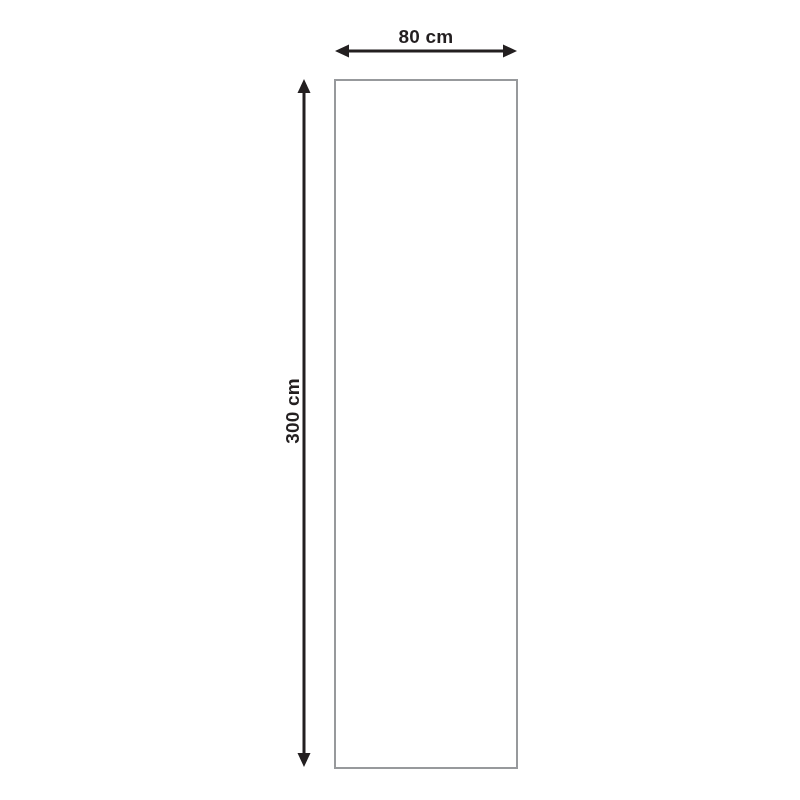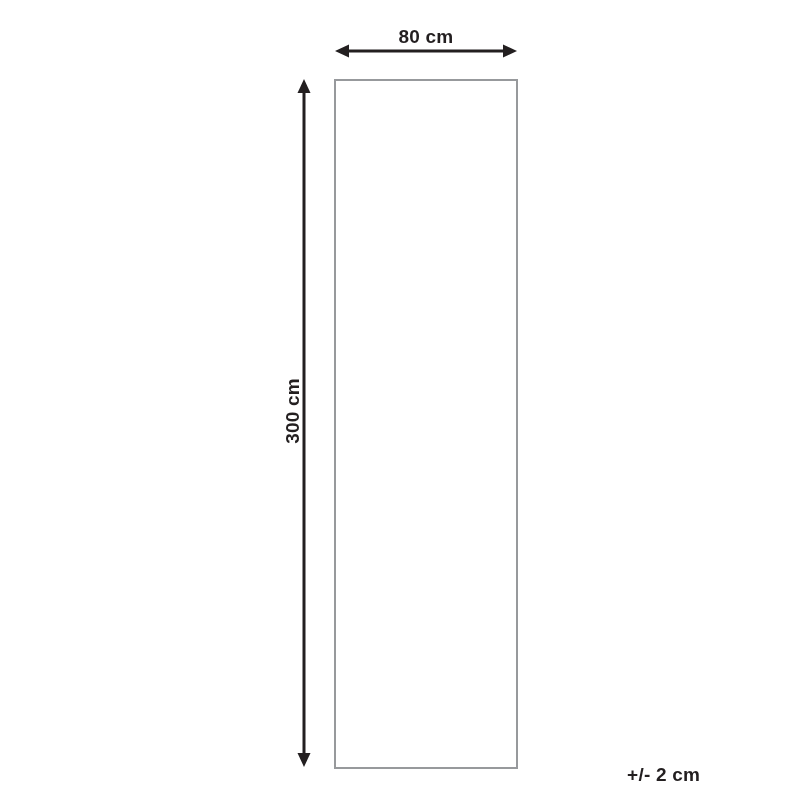--- a/index.html
+++ b/index.html
@@ -83,15 +83,14 @@
       <line x1="304" y1="93" x2="304" y2="753" stroke-width="3" stroke="#231f20"></line>
       <polygon points="304,79 297.5,93 310.5,93" fill="#231f20"></polygon>
       <polygon points="304,767 297.5,753 310.5,753" fill="#231f20"></polygon>
     </g>
   </svg>
 
   <div class="dim-label width-label" style="color: rgb(35, 31, 32);">80 cm</div>
 
   <div class="dim-label height-label" style="color: rgb(35, 31, 32);">300 cm</div>
 
-  <div class="dim-label tolerance-label" style="color: rgb(35, 31, 32);">+/- 2 cm</div>
 
 </div>
 
 </body></html>

